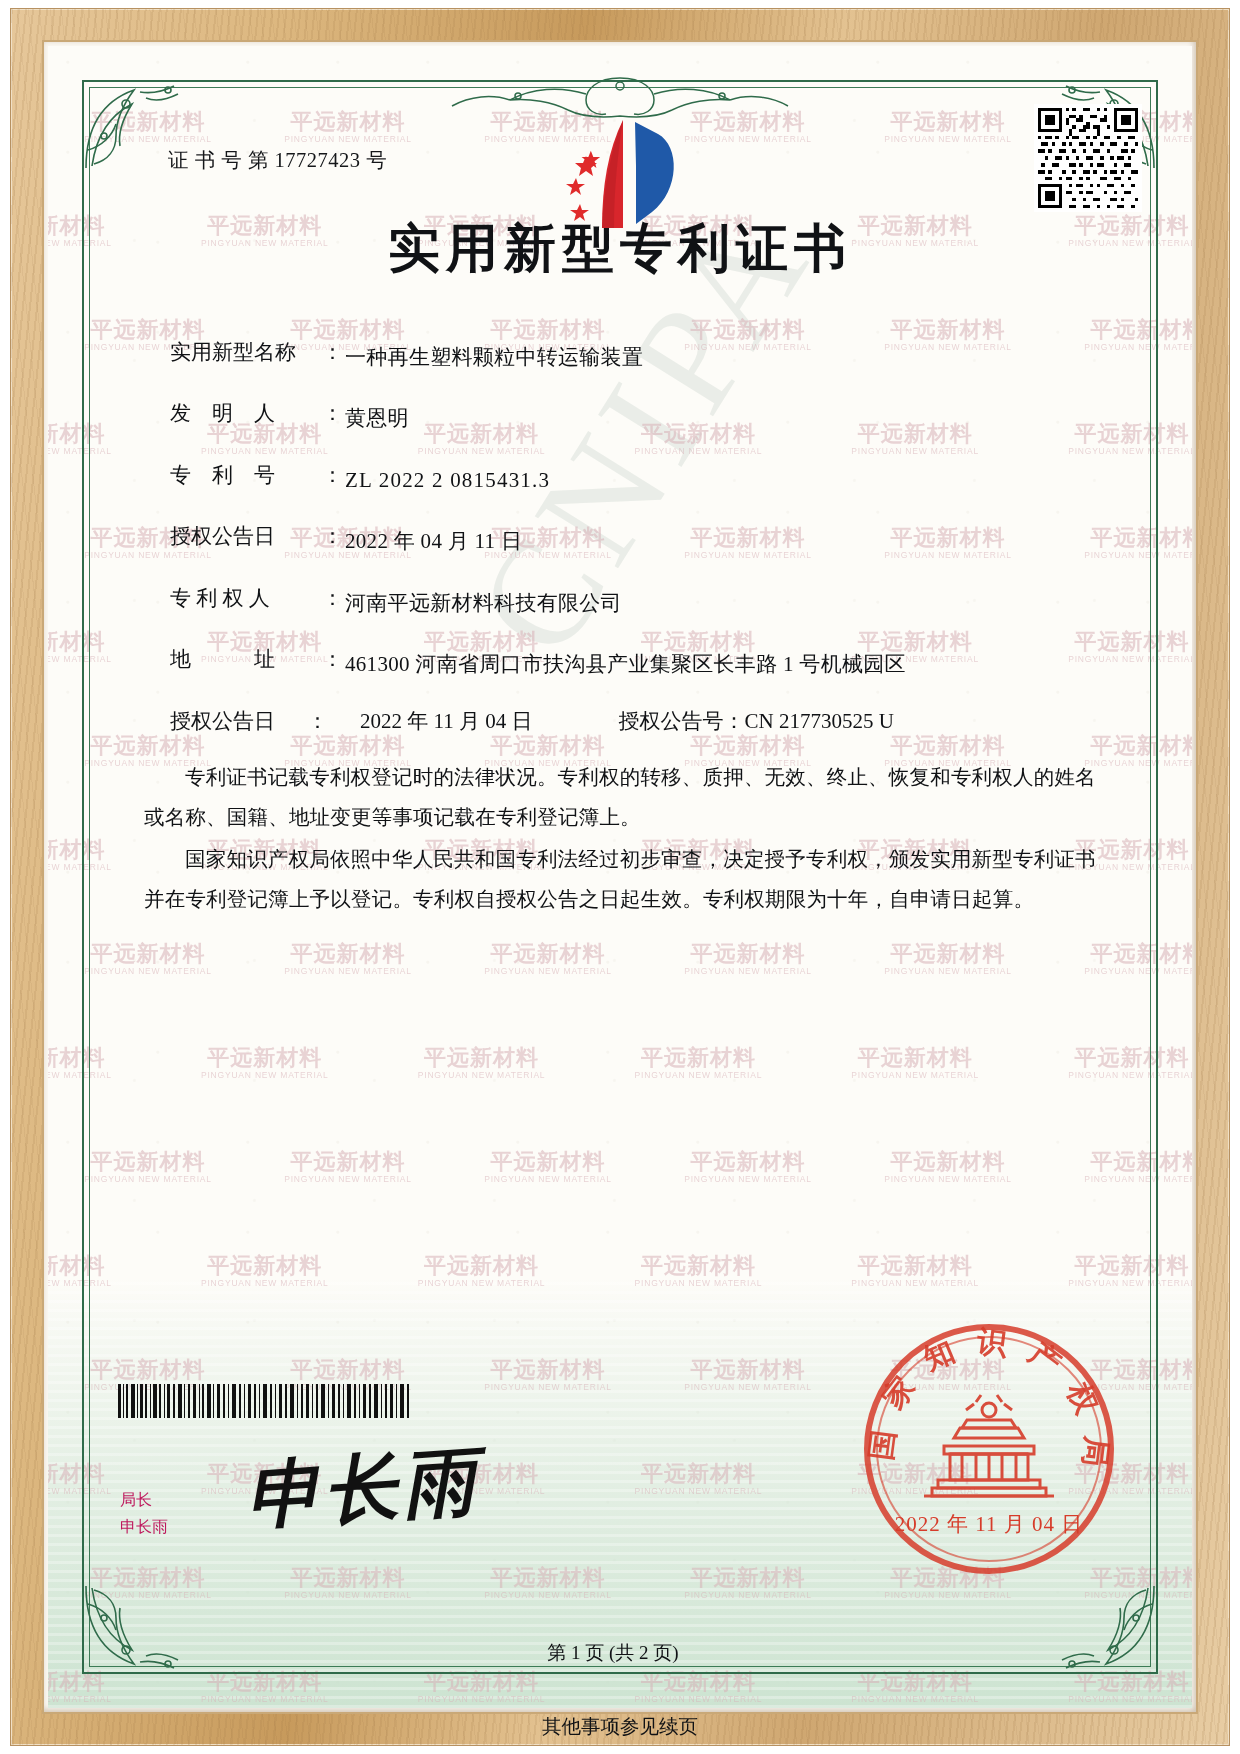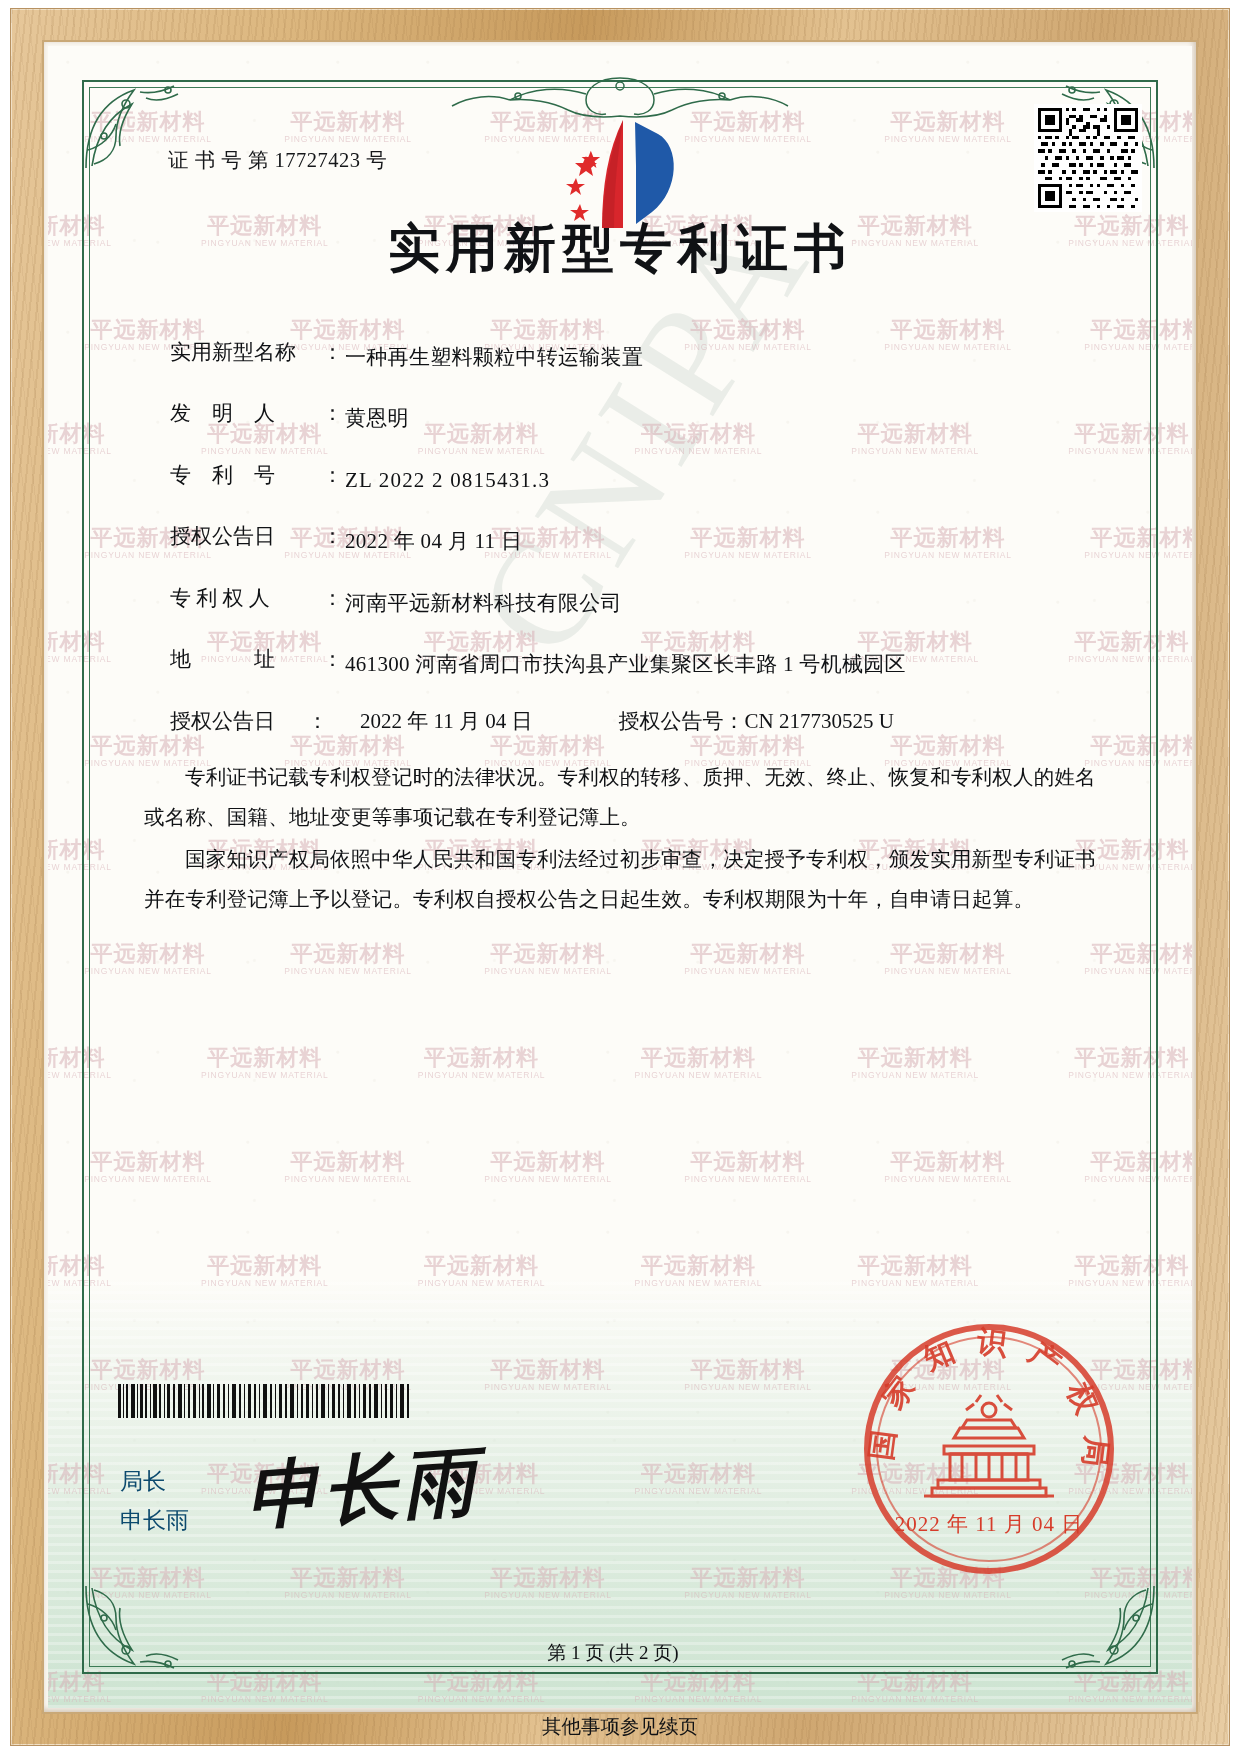--- a/index.html
+++ b/index.html
@@ -269,23 +269,23 @@
     z-index: 9;
   }
   .barcode svg { width:100%; height:100%; display:block; }
 
   
   .sign-block {
     position: absolute;
     left: 72px;
     bottom: 168px;
     z-index: 9;
-    font-size: 23px;
+    font-size: 16px;
     line-height: 1.7;
-    color: #0c4a6e;
+    color: #be185d;
   }
   .sign-hand {
     position: absolute;
     left: 198px;
     bottom: 168px;
     z-index: 9;
     font-family: "Liberation Serif", serif;
     font-size: 74px;
     color: #111;
     font-style: italic;

